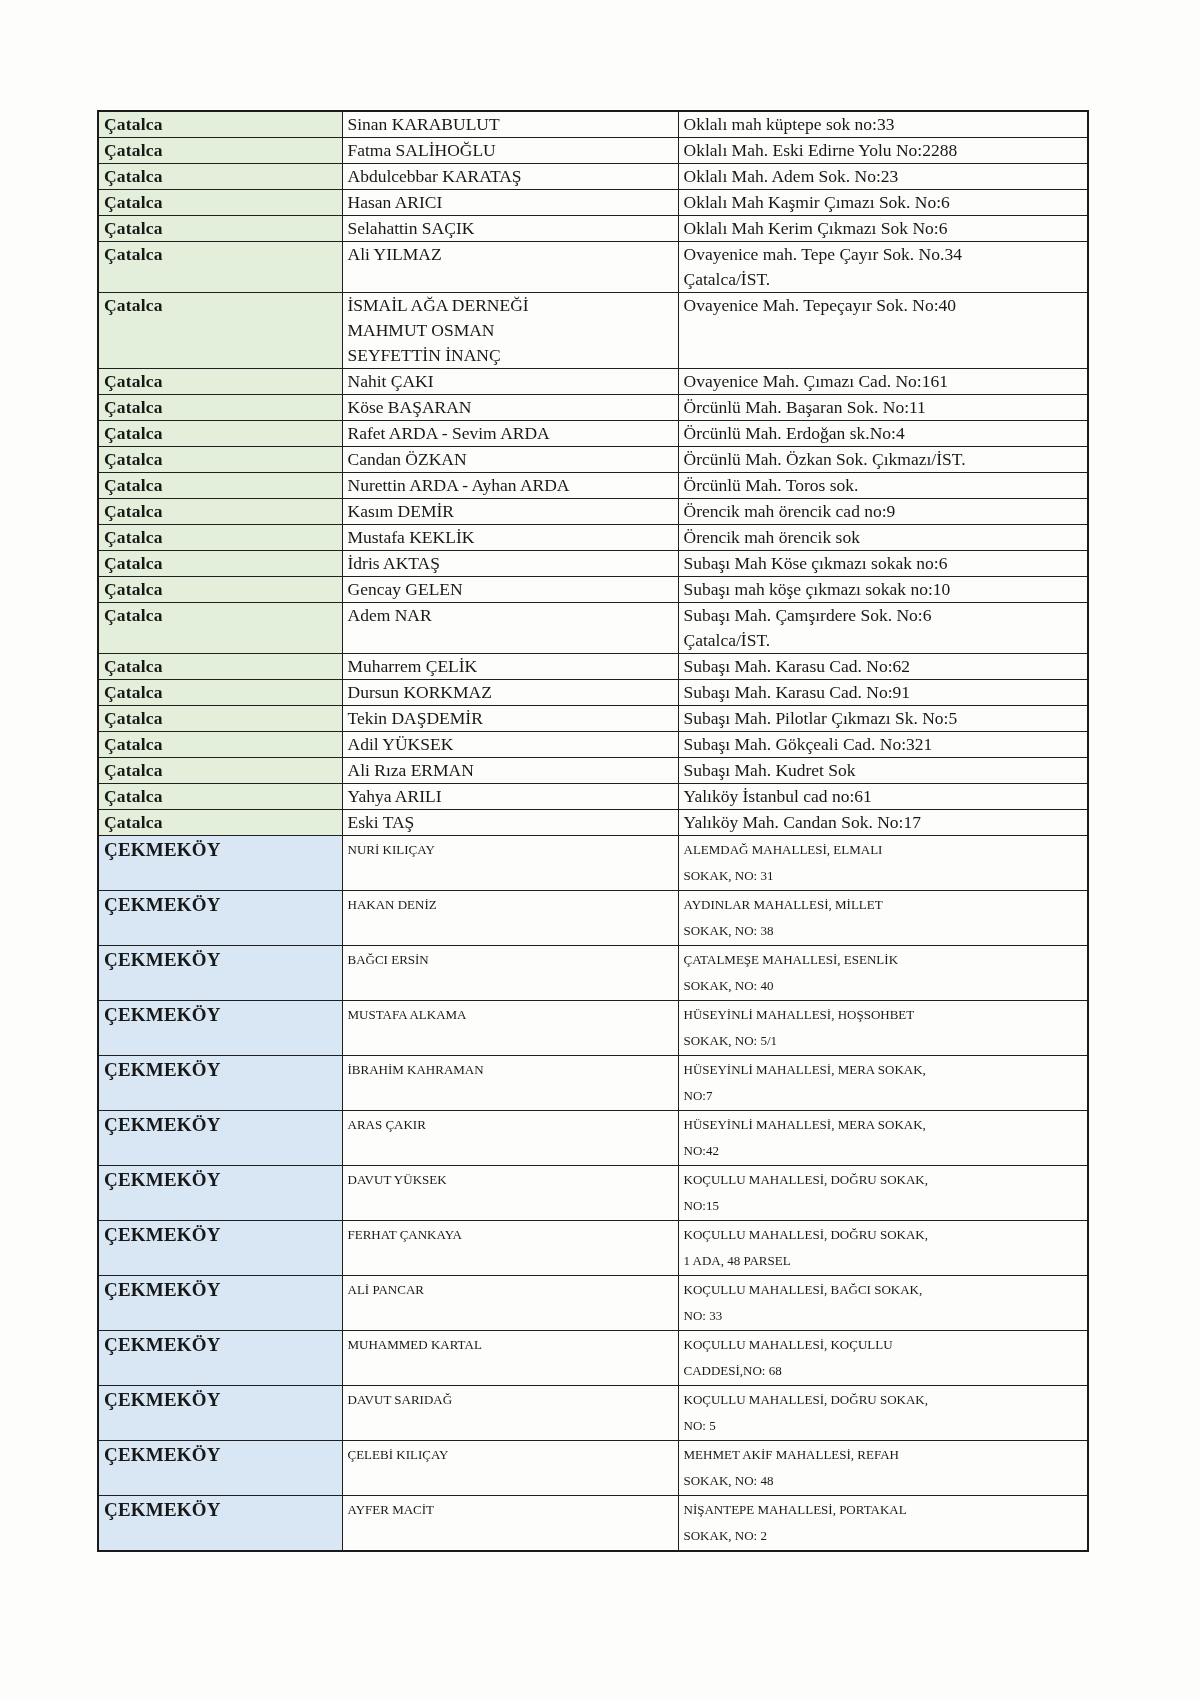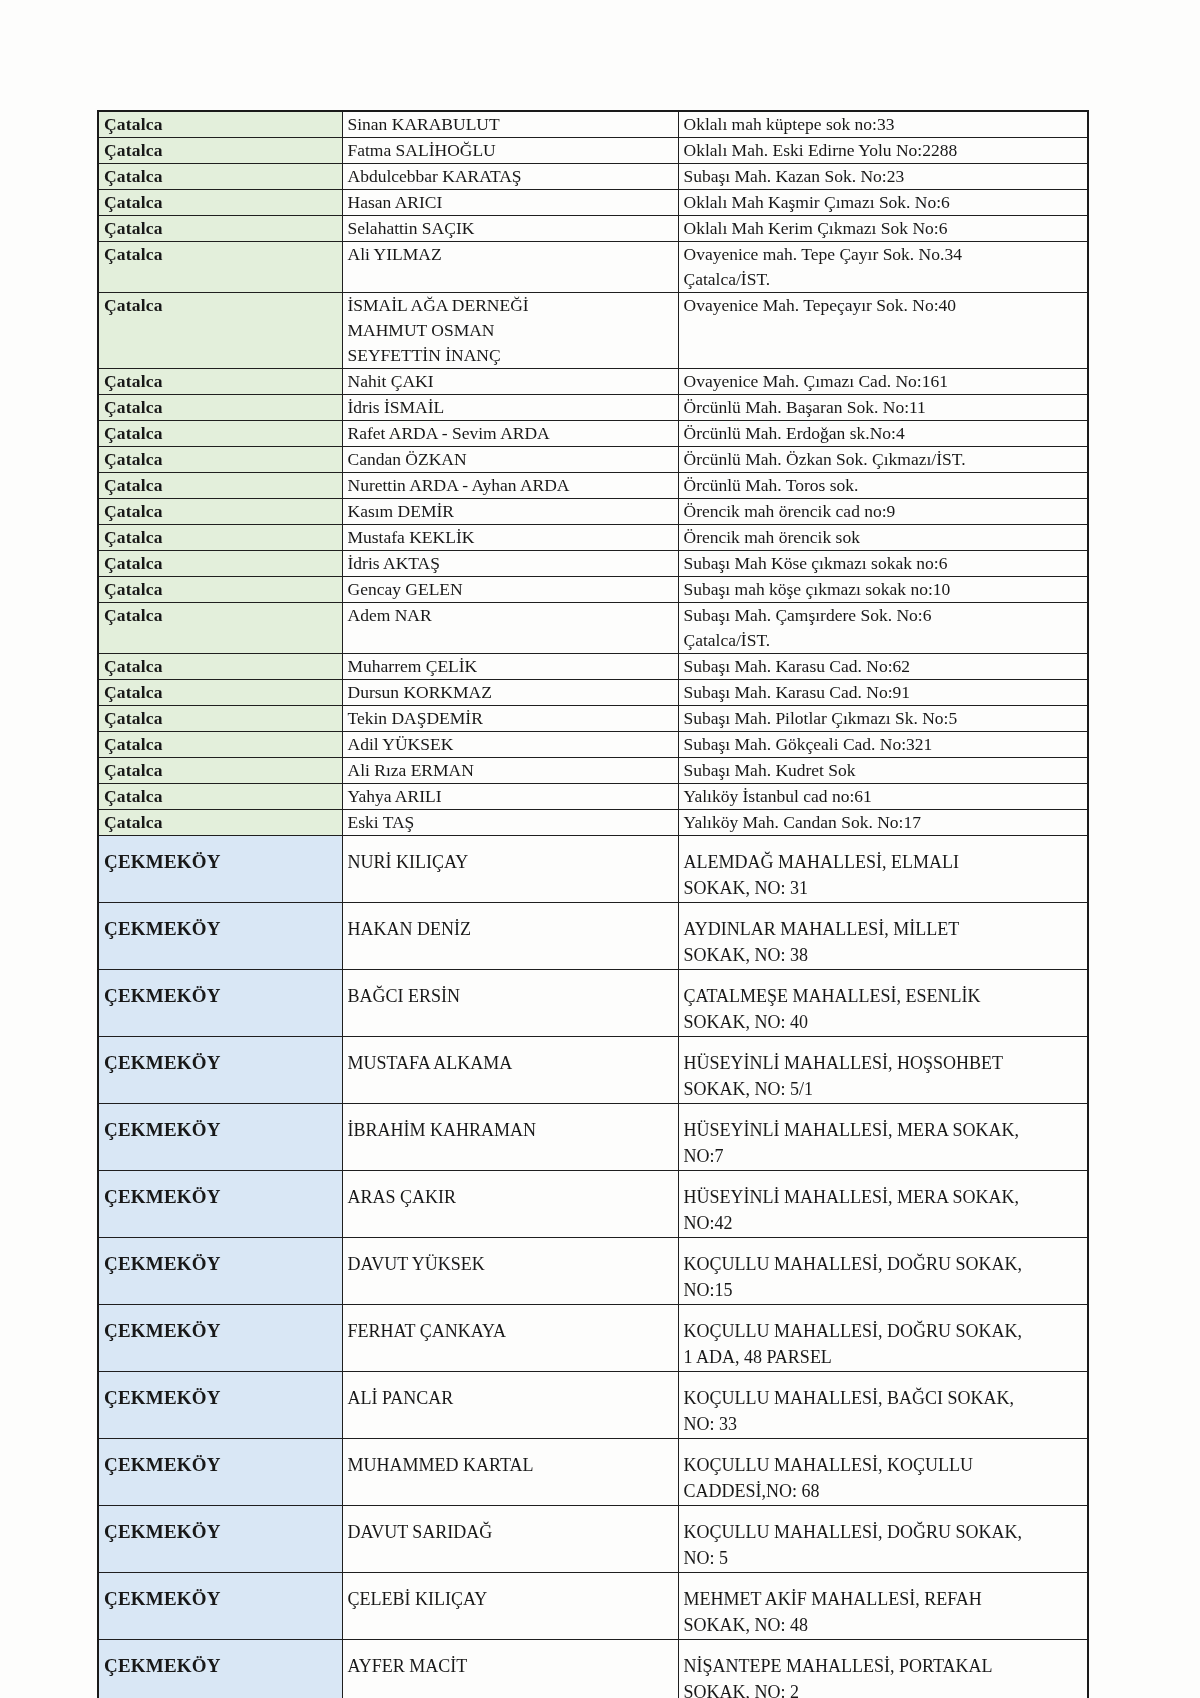--- a/index.html
+++ b/index.html
@@ -38,23 +38,23 @@
 
   td.district{
     font-weight:bold;
     vertical-align:middle;
     letter-spacing:.2px;
   }
   
   tr.sec-0 td{height:25px;}
   tr.sec-0 td.district{background:#e3efdb;font-size:17.5px;margin-left:40px;}
   
-  tr.sec-1 td{height:53px;line-height:26px;padding-top:13px;}
+  tr.sec-1 td{height:53px;line-height:26px;padding-top:1px;}
   tr.sec-1 td.district{background:#d9e7f5;font-size:19px;}
-  tr.sec-1 td.name, tr.sec-1 td.address{font-size:18px;}
+  tr.sec-1 td.name, tr.sec-1 td.address{font-size:13px;}
 </style>
 </head>
 <body>
 
 <div class="page">
   <table class="roster">
     <colgroup>
       <col class="c-district">
       <col class="c-name">
       <col class="c-address">
@@ -66,21 +66,21 @@
           <td class="address">Oklalı mah küptepe sok no:33</td>
         </tr>
         <tr class="sec-0">
           <td class="district">Çatalca</td>
           <td class="name">Fatma SALİHOĞLU</td>
           <td class="address">Oklalı Mah. Eski Edirne Yolu No:2288</td>
         </tr>
         <tr class="sec-0">
           <td class="district">Çatalca</td>
           <td class="name">Abdulcebbar KARATAŞ</td>
-          <td class="address">Subaşı Mah. Kazan Sok. No:23</td>
+          <td class="address">Oklalı Mah. Adem Sok. No:23</td>
         </tr>
         <tr class="sec-0">
           <td class="district">Çatalca</td>
           <td class="name">Hasan ARICI</td>
           <td class="address">Oklalı Mah Kaşmir Çımazı Sok. No:6</td>
         </tr>
         <tr class="sec-0">
           <td class="district">Çatalca</td>
           <td class="name">Selahattin SAÇIK</td>
           <td class="address">Oklalı Mah Kerim Çıkmazı Sok No:6</td>
@@ -98,21 +98,21 @@
 SEYFETTİN İNANÇ</td>
           <td class="address">Ovayenice Mah. Tepeçayır Sok. No:40</td>
         </tr>
         <tr class="sec-0">
           <td class="district">Çatalca</td>
           <td class="name">Nahit ÇAKI</td>
           <td class="address">Ovayenice Mah. Çımazı Cad. No:161</td>
         </tr>
         <tr class="sec-0">
           <td class="district">Çatalca</td>
-          <td class="name">İdris İSMAİL</td>
+          <td class="name">Köse BAŞARAN</td>
           <td class="address">Örcünlü Mah. Başaran Sok. No:11</td>
         </tr>
         <tr class="sec-0">
           <td class="district">Çatalca</td>
           <td class="name">Rafet ARDA - Sevim ARDA</td>
           <td class="address">Örcünlü Mah. Erdoğan sk.No:4</td>
         </tr>
         <tr class="sec-0">
           <td class="district">Çatalca</td>
           <td class="name">Candan ÖZKAN</td>

